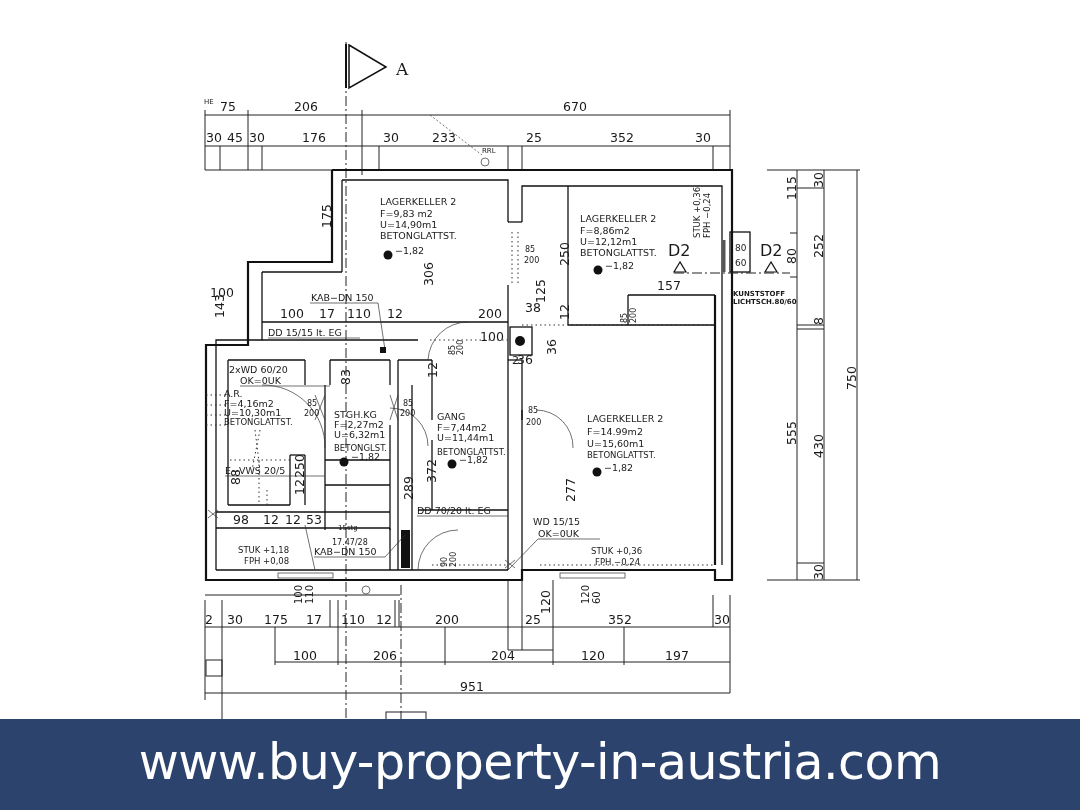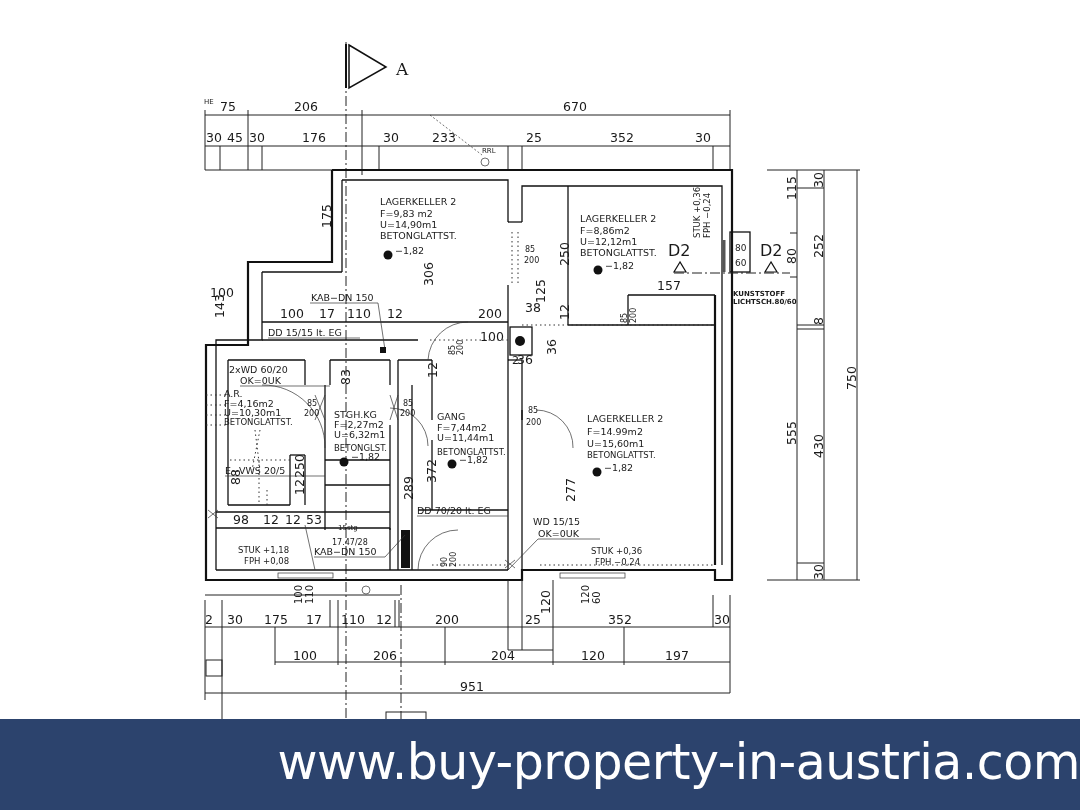--- a/index.html
+++ b/index.html
@@ -21,21 +21,21 @@
     .wall { fill: none; stroke: #111; stroke-width: 2.2; }
     .wall-t { fill: none; stroke: #111; stroke-width: 1.3; }
     .thin { fill: none; stroke: #222; stroke-width: 1; }
     .hair { fill: none; stroke: #333; stroke-width: 0.7; }
     .dash { fill: none; stroke: #222; stroke-width: 1; stroke-dasharray: 10 3 2 3; }
     .dot { fill: none; stroke: #333; stroke-width: 1; stroke-dasharray: 1.5 3; }
     .footer {
       position: absolute; left: 0; top: 719px;
       width: 1080px; height: 91px;
       background: #2c436d;
-      display: flex; align-items: center; justify-content: flex-end;
+      display: flex; align-items: center; justify-content: center;
     }
     .footer-text {
       color: #ffffff;
       font-family: "DejaVu Sans", sans-serif;
       font-size: 49px;
       letter-spacing: -0.5px;
       margin-top: -4px;
     }
   </style>
 </head>

